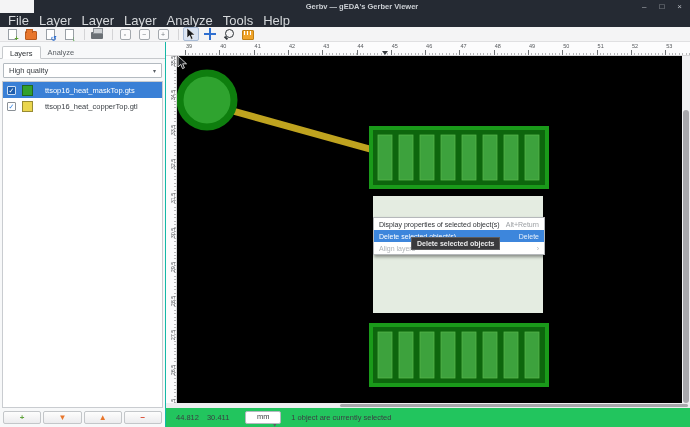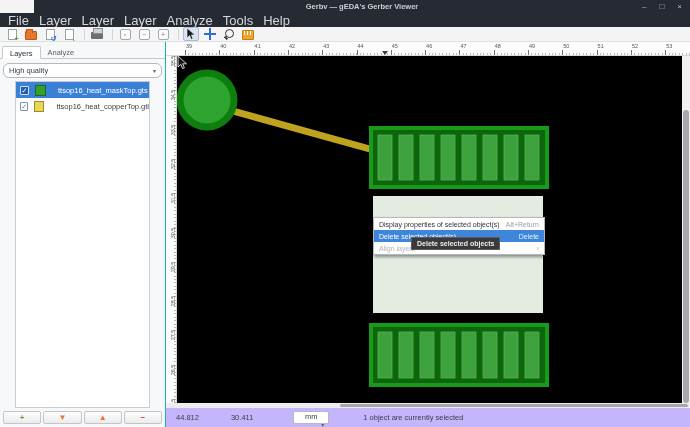--- a/index.html
+++ b/index.html
@@ -39,23 +39,23 @@
              background-image:linear-gradient(90deg, #fff 1px, transparent 1px); background-size:3px 4px; background-repeat:repeat-x; background-position:1px 0; }
 
   
   .main { flex:1; display:flex; min-height:0; }
 
   
   .left-panel { width:166px; flex:0 0 166px; background:#f7f8f9; border-right:1px solid #14b8a6; display:flex; flex-direction:column; padding:2px 0 2px 0; }
   .tabs { display:flex; border-bottom:1px solid #c6c9cc; padding:2px 2px 0 2px; height:15px; }
   .tab { font-size:7.5px; padding:2px 7px 1px 7px; color:#5a5f64; }
   .tab.active { background:#fff; border:1px solid #c6c9cc; border-bottom:1px solid #fff; color:#2e3236; border-radius:2px 2px 0 0; margin-bottom:-1px; }
-  .combo { margin:4px 3px 3px 3px; height:15px; background:#fff; border:1px solid #b3bac0; border-radius:6px; display:flex; align-items:center; font-size:7.5px; color:#3c4146; padding:0 5px; }
+  .combo { margin:4px 3px 3px 3px; height:15px; background:#fff; border:1px solid #b3bac0; border-radius:1px; display:flex; align-items:center; font-size:7.5px; color:#3c4146; padding:0 5px; }
   .combo .chev { margin-left:auto; font-size:6px; color:#5a6066; }
-  .layer-list { flex:1; margin:0 15px; background:#fff; border:1px solid #c9ccd0; overflow:hidden; display:flex; flex-direction:column; }
+  .layer-list { flex:1; margin:0 2px; background:#fff; border:1px solid #c9ccd0; overflow:hidden; display:flex; flex-direction:column; }
   .lrow { height:16px; display:flex; align-items:center; padding-left:4px; font-size:7.5px; color:#3c4146; }
   .lrow.selected { background:#3a80d6; color:#fff; }
   .cb { width:9px; height:9px; border:1px solid #8a9096; background:#fff; font-size:7px; line-height:8px; text-align:center; color:#3584e4; border-radius:1px; }
   .lrow.selected .cb { background:#1f5fae; border-color:#cfe0f5; color:#fff; }
   .swatch { width:11px; height:11px; border:1px solid rgba(0,0,0,.35); margin-left:6px; }
   .lname { margin-left:12px; }
   .layer-btns { display:flex; gap:2px; margin:3px 3px 1px 3px; height:13px; flex:0 0 13px; }
   .layer-btns .lb { flex:1; background:linear-gradient(#fdfdfd,#ececee); border:1px solid #c3c6c9; border-radius:2px; font-size:8px; font-weight:bold; display:flex; align-items:center; justify-content:center; line-height:1; }
   .lb.add { color:#61a33e; } .lb.down { color:#e8762c; } .lb.up { color:#e8762c; } .lb.remove { color:#d9442c; }
 
@@ -80,21 +80,21 @@
   
   .ctx-menu { position:absolute; left:196px; top:161px; width:172px; background:#fff; border:1px solid #b5b8bb; box-shadow:1px 2px 3px rgba(0,0,0,.4); z-index:5; }
   .mi { height:12px; display:flex; align-items:center; justify-content:space-between; padding:0 5px; font-size:7px; color:#2e3236; }
   .mi .accel { color:#9a9ea2; }
   .mi.hl { background:#3d86dc; color:#fff; } .mi.hl .accel { color:#e8f0fb; }
   .mi.disabled { color:#aeb2b6; } .mi.disabled .accel { color:#aeb2b6; }
   .tooltip { position:absolute; left:234px; top:181px; height:13px; background:#3a3a3c; border:1px solid #5c5c5e; color:#ececec; font-size:7px; font-weight:bold; display:flex; align-items:center; padding:0 5px; white-space:nowrap; z-index:6; }
   .cursor { position:absolute; left:226px; top:170px; z-index:7; }
 
   
-  .statusbar { height:19px; flex:0 0 19px; background:#c4b5fd; display:flex; align-items:center; font-size:7.5px; color:#3a3e42; padding-left:10px;gap:24px; }
+  .statusbar { height:19px; flex:0 0 19px; background:#22c55e; display:flex; align-items:center; font-size:7.5px; color:#3a3e42; padding-left:10px; }
   .coord { margin-right:8px; }
   .unit-combo { width:36px; height:13px; border:1px solid #b3bac0; border-radius:2px; background:#fff; display:flex; align-items:center; padding:0 4px; margin:0 10px 0 8px;flex-direction:column; }
   .unit-combo .chev { margin-left:auto; font-size:6px; color:#5a6066; }
 </style>
 </head>
 <body>
 
 <div class="window">
 
   <div class="titlebar">

